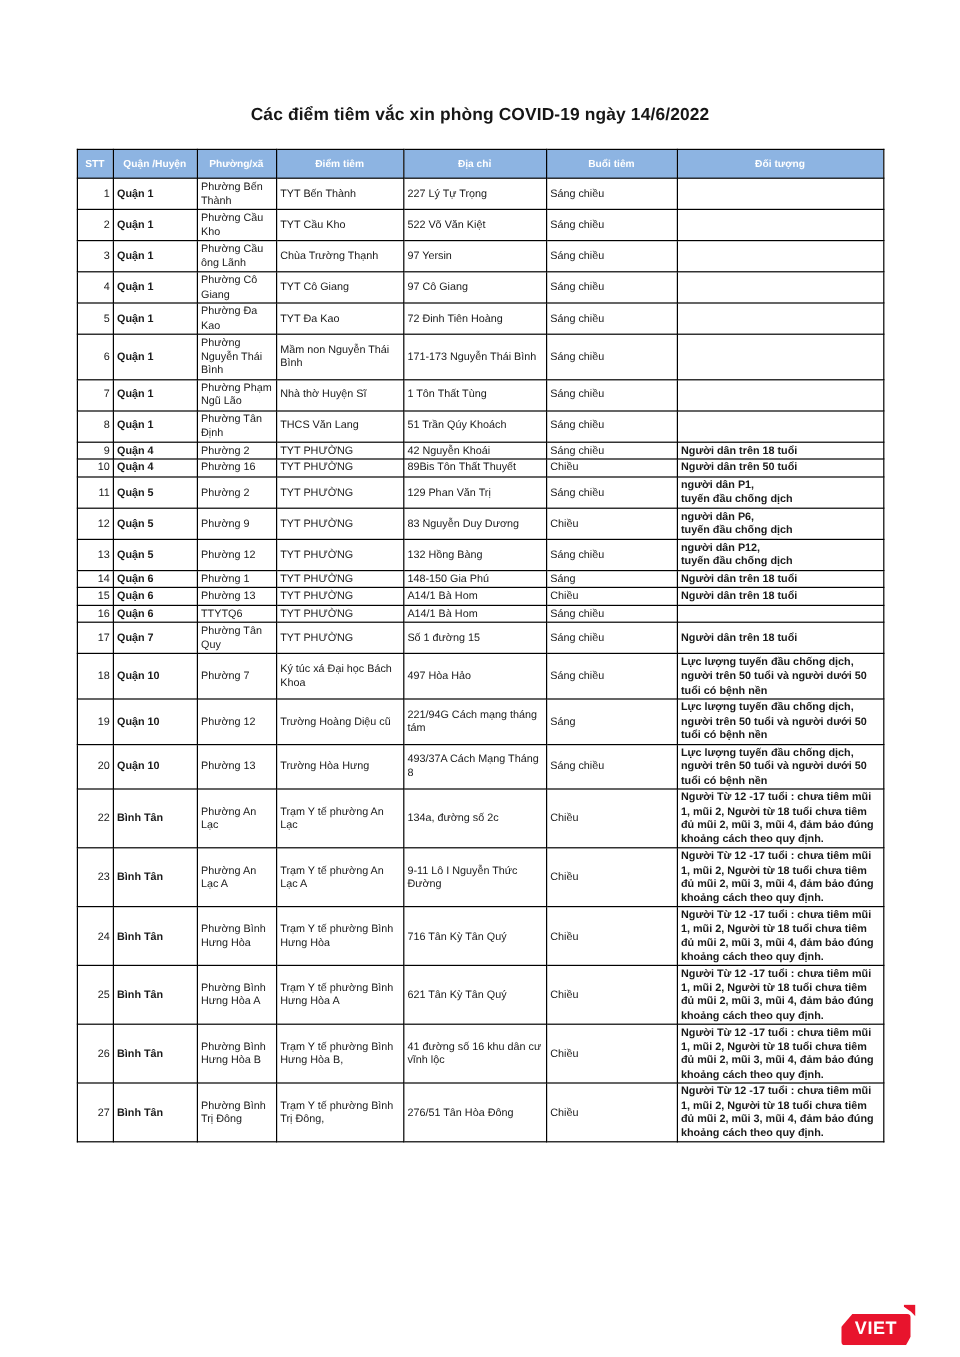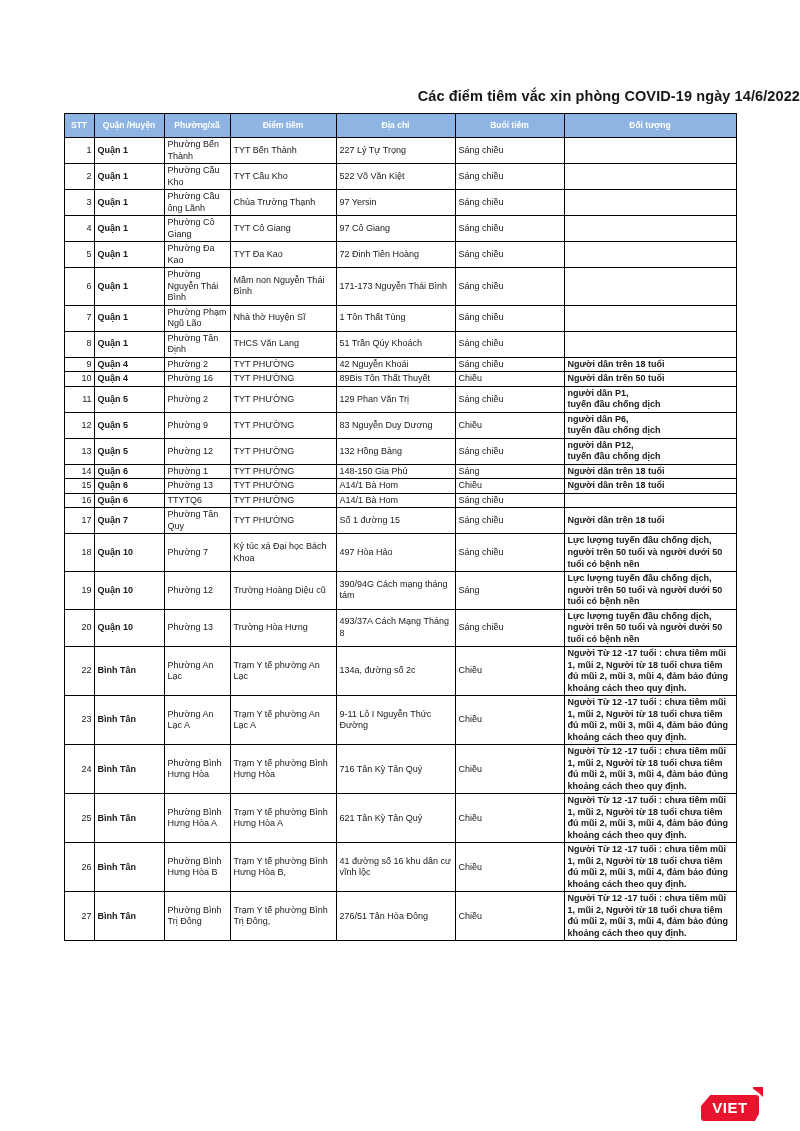--- a/index.html
+++ b/index.html
@@ -7,31 +7,31 @@
     margin: 0; padding: 0;
     width: 800px; height: 1131px;
     background: #ffffff;
     font-family: "Liberation Sans", sans-serif;
     position: relative;
     overflow: hidden;
   }
   .page { width: 800px; height: 1131px; position: relative; }
   .doc-title {
     padding-top: 88px;
-    text-align: right;
+    text-align: center;
     font-size: 14.5px;
     font-weight: bold;
     color: #161616;
     letter-spacing: 0.1px;
   }
   table.vax-table {
     border-collapse: collapse;
     table-layout: fixed;
     width: 672px;
-    margin: 9px auto 0 auto;
+    margin: 20px auto 0 auto;
     border: 1.5px solid #000;
   }
   .vax-table col.c0 { width: 30px; }
   .vax-table col.c1 { width: 70px; }
   .vax-table col.c2 { width: 66px; }
   .vax-table col.c3 { width: 106px; }
   .vax-table col.c4 { width: 119px; }
   .vax-table col.c5 { width: 109px; }
   .vax-table col.c6 { width: 172px; }
   .vax-table th, .vax-table td {
@@ -276,21 +276,21 @@
           <td class="col3">Ký túc xá Đại học Bách Khoa</td>
           <td class="col4">497 Hòa Hảo</td>
           <td class="col5">Sáng chiều</td>
           <td class="col6">Lực lượng tuyến đầu chống dịch, người trên 50 tuổi và người dưới 50 tuổi có bệnh nền</td>
         </tr>
         <tr>
           <td class="col0">19</td>
           <td class="col1">Quận 10</td>
           <td class="col2">Phường 12</td>
           <td class="col3">Trường Hoàng Diệu cũ</td>
-          <td class="col4">390/94G Cách mạng tháng tám</td>
+          <td class="col4">221/94G Cách mạng tháng tám</td>
           <td class="col5">Sáng</td>
           <td class="col6">Lực lượng tuyến đầu chống dịch, người trên 50 tuổi và người dưới 50 tuổi có bệnh nền</td>
         </tr>
         <tr>
           <td class="col0">20</td>
           <td class="col1">Quận 10</td>
           <td class="col2">Phường 13</td>
           <td class="col3">Trường Hòa Hưng</td>
           <td class="col4">493/37A Cách Mạng Tháng 8</td>
           <td class="col5">Sáng chiều</td>

